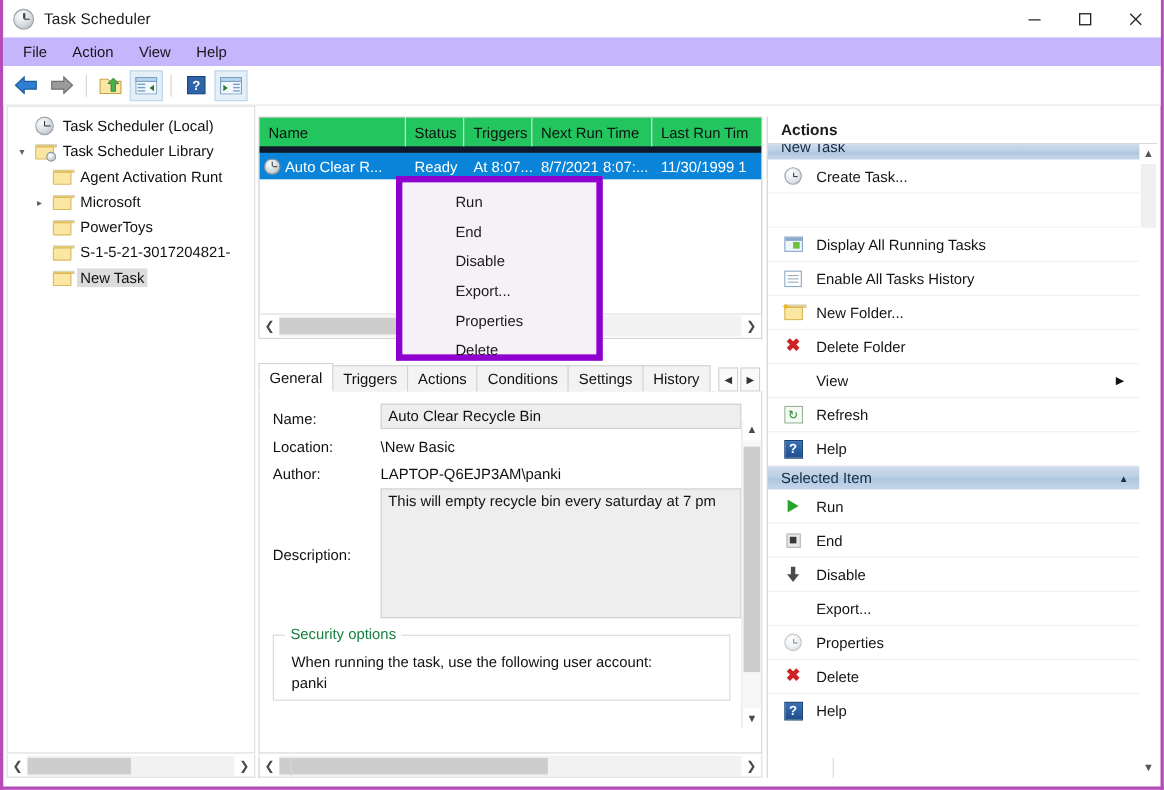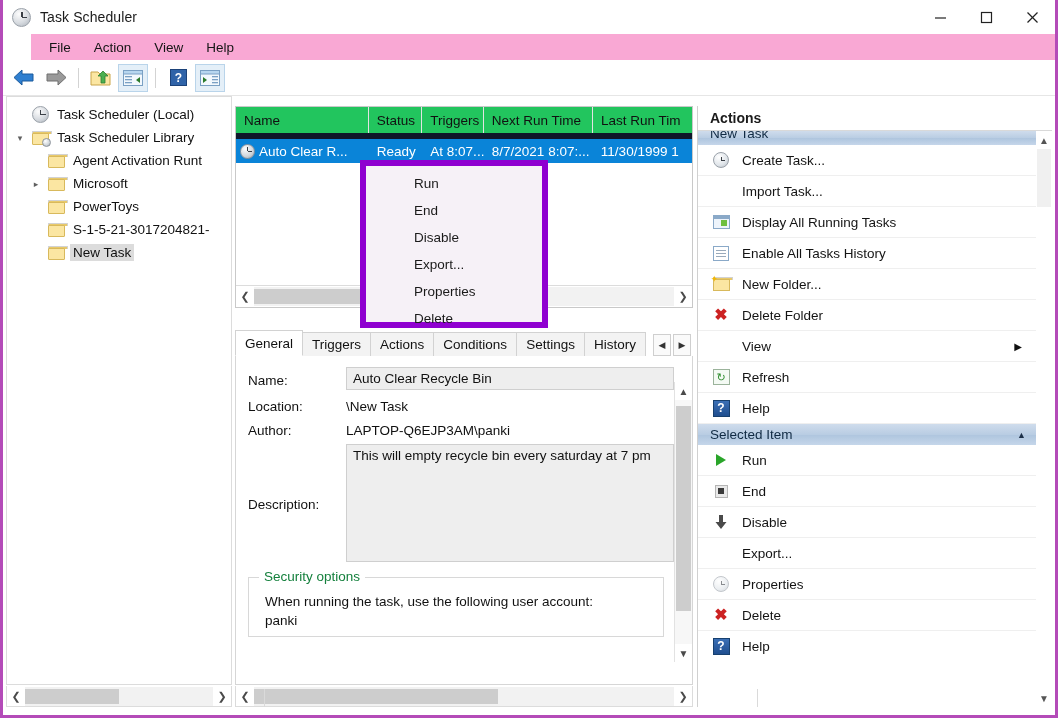--- a/index.html
+++ b/index.html
@@ -35,21 +35,21 @@
   .app-icon .m{position:absolute;left:50%;top:49%;width:29%;height:1.4px;background:#3a3f46;}
   .title-text{font-size:14px;color:#1b1b1b;letter-spacing:.1px;}
   .winbtns{position:absolute;right:0;top:0;display:flex;height:34px;}
   .winbtn{width:46px;height:34px;display:flex;align-items:center;justify-content:center;
           font-size:13px;color:#1b1b1b;background:#fff;}
   .winbtn svg{display:block;}
 
   
   .menubar{
     position:absolute;left:0;top:34px;right:0;height:26px;
-    background:#f9a8d4;display:flex;align-items:center;padding-left:8px;gap:3px;margin-left:28px;
+    background:#c4b5fd;display:flex;align-items:center;padding-left:8px;gap:3px;
   }
   .menuitem{padding:2px 10px;font-size:13.5px;color:#151515;}
 
   
   .toolbar{
     position:absolute;left:0;top:60px;right:0;height:35px;
     background:#ffffff;display:flex;align-items:center;padding-left:6px;gap:2px;
     border-bottom:1px solid #e6e6e6;
   }
   .tb{width:30px;height:28px;display:flex;align-items:center;justify-content:center;}
@@ -448,21 +448,21 @@
       </div>
 
       <div class="detbody">
         <div class="detinner">
           <div class="frow">
             <div class="flabel">Name:</div>
             <div class="ftextbox">Auto Clear Recycle Bin</div>
           </div>
           <div class="frow">
             <div class="flabel">Location:</div>
-            <div class="fvalue">\New Task</div>
+            <div class="fvalue">\New Basic</div>
           </div>
           <div class="frow">
             <div class="flabel">Author:</div>
             <div class="fvalue">LAPTOP-Q6EJP3AM\panki</div>
           </div>
           <div class="frow">
             <div class="flabel">Description:</div>
             <div class="ftextbox fdesc">This will empty recycle bin every saturday at 7 pm</div>
           </div>
 
@@ -518,21 +518,20 @@
             <span class="ic-clock2">
                 <span class="h"></span>
                 <span class="m"></span>
               </span>
           </span>
           <span class="txt">Create Task...</span>
         </div>
 
         <div class="act-item">
           <span class="ai"></span>
-          <span class="txt">Import Task...</span>
         </div>
 
         <div class="act-item">
           <span class="ai">
             <span class="ic-win">
                 <span class="bar"></span>
                 <span class="dot"></span>
               </span>
           </span>
           <span class="txt">Display All Running Tasks</span>

